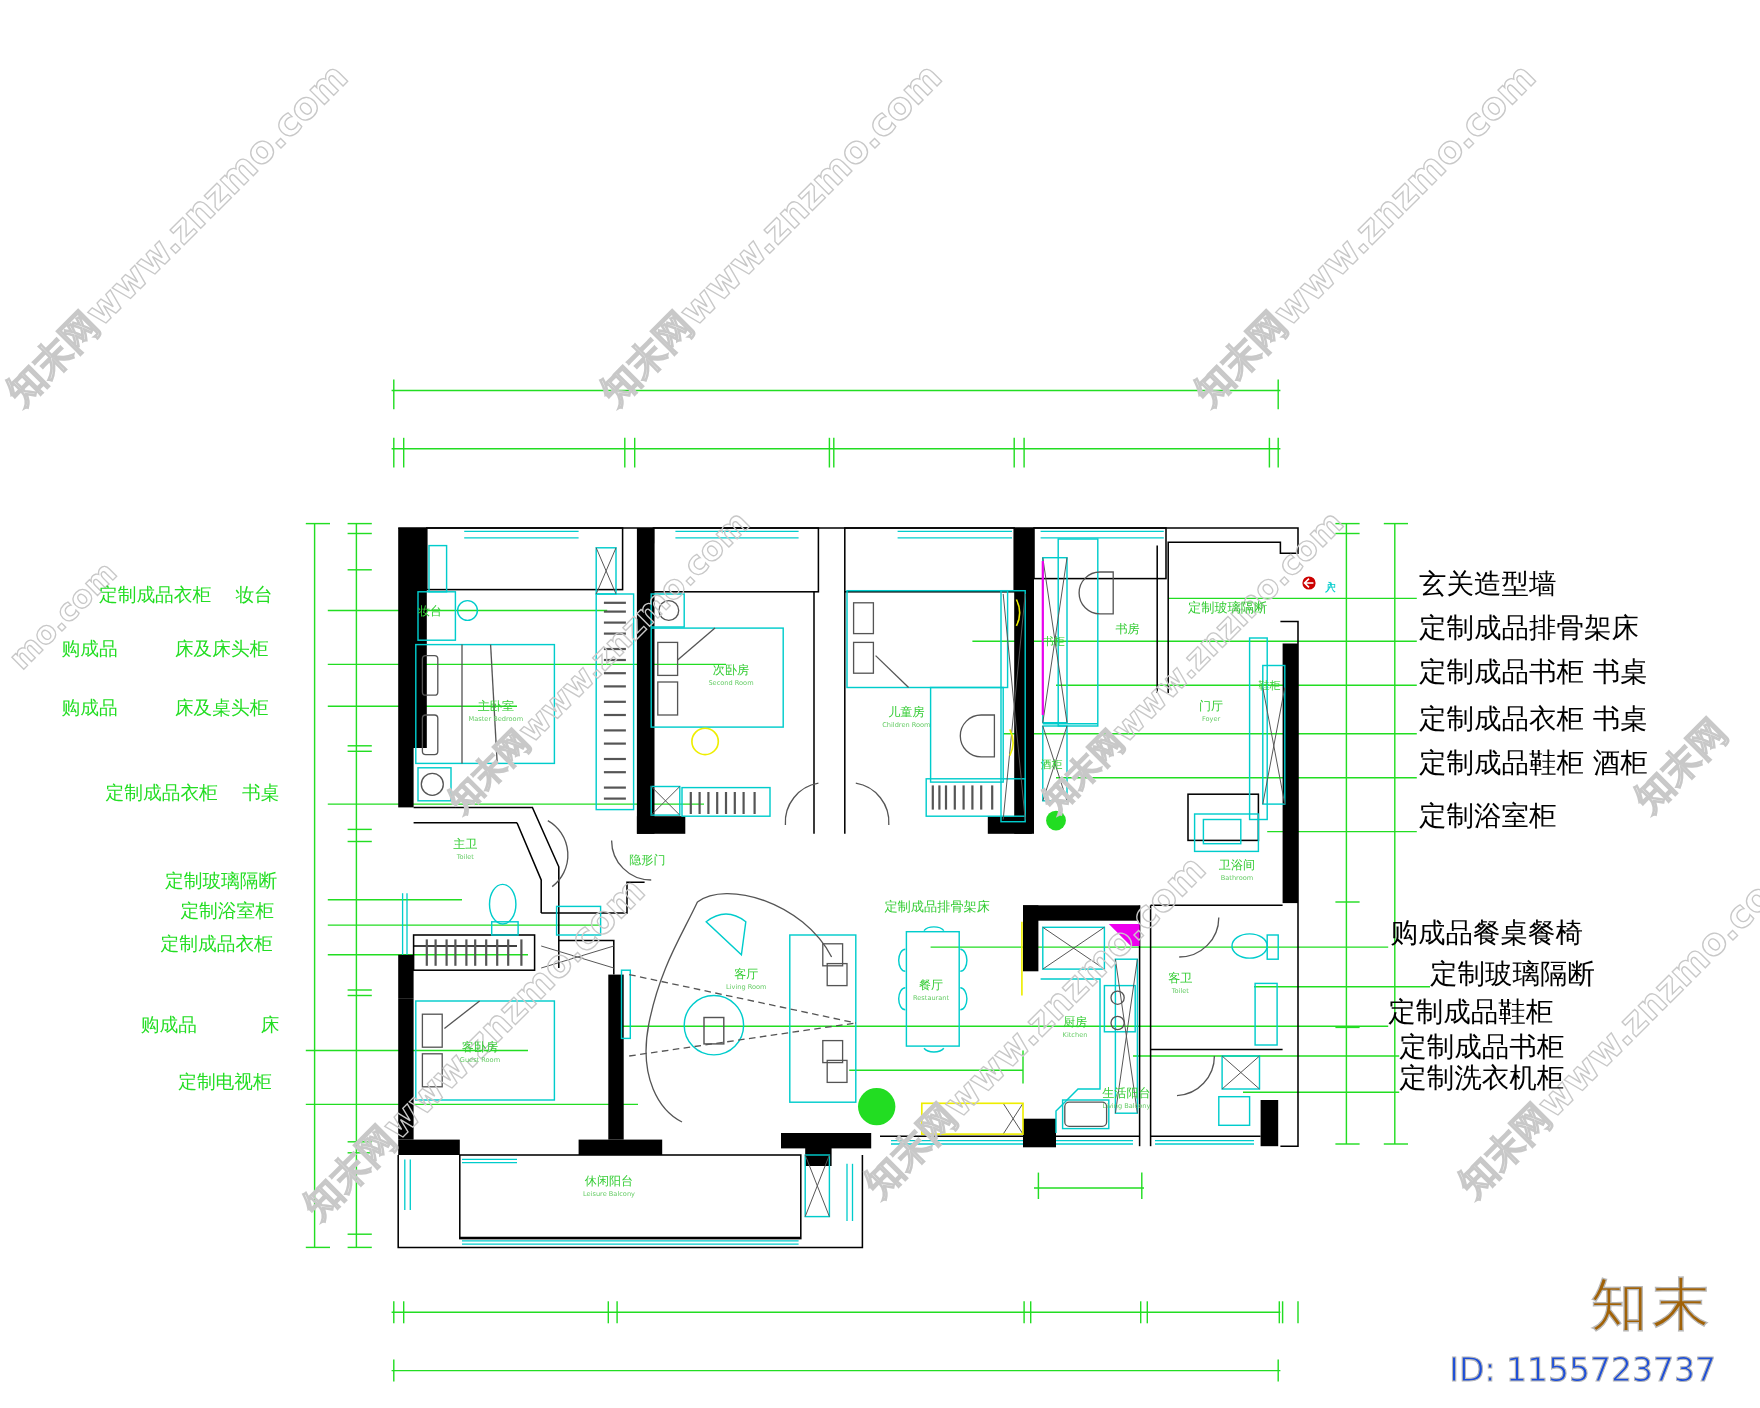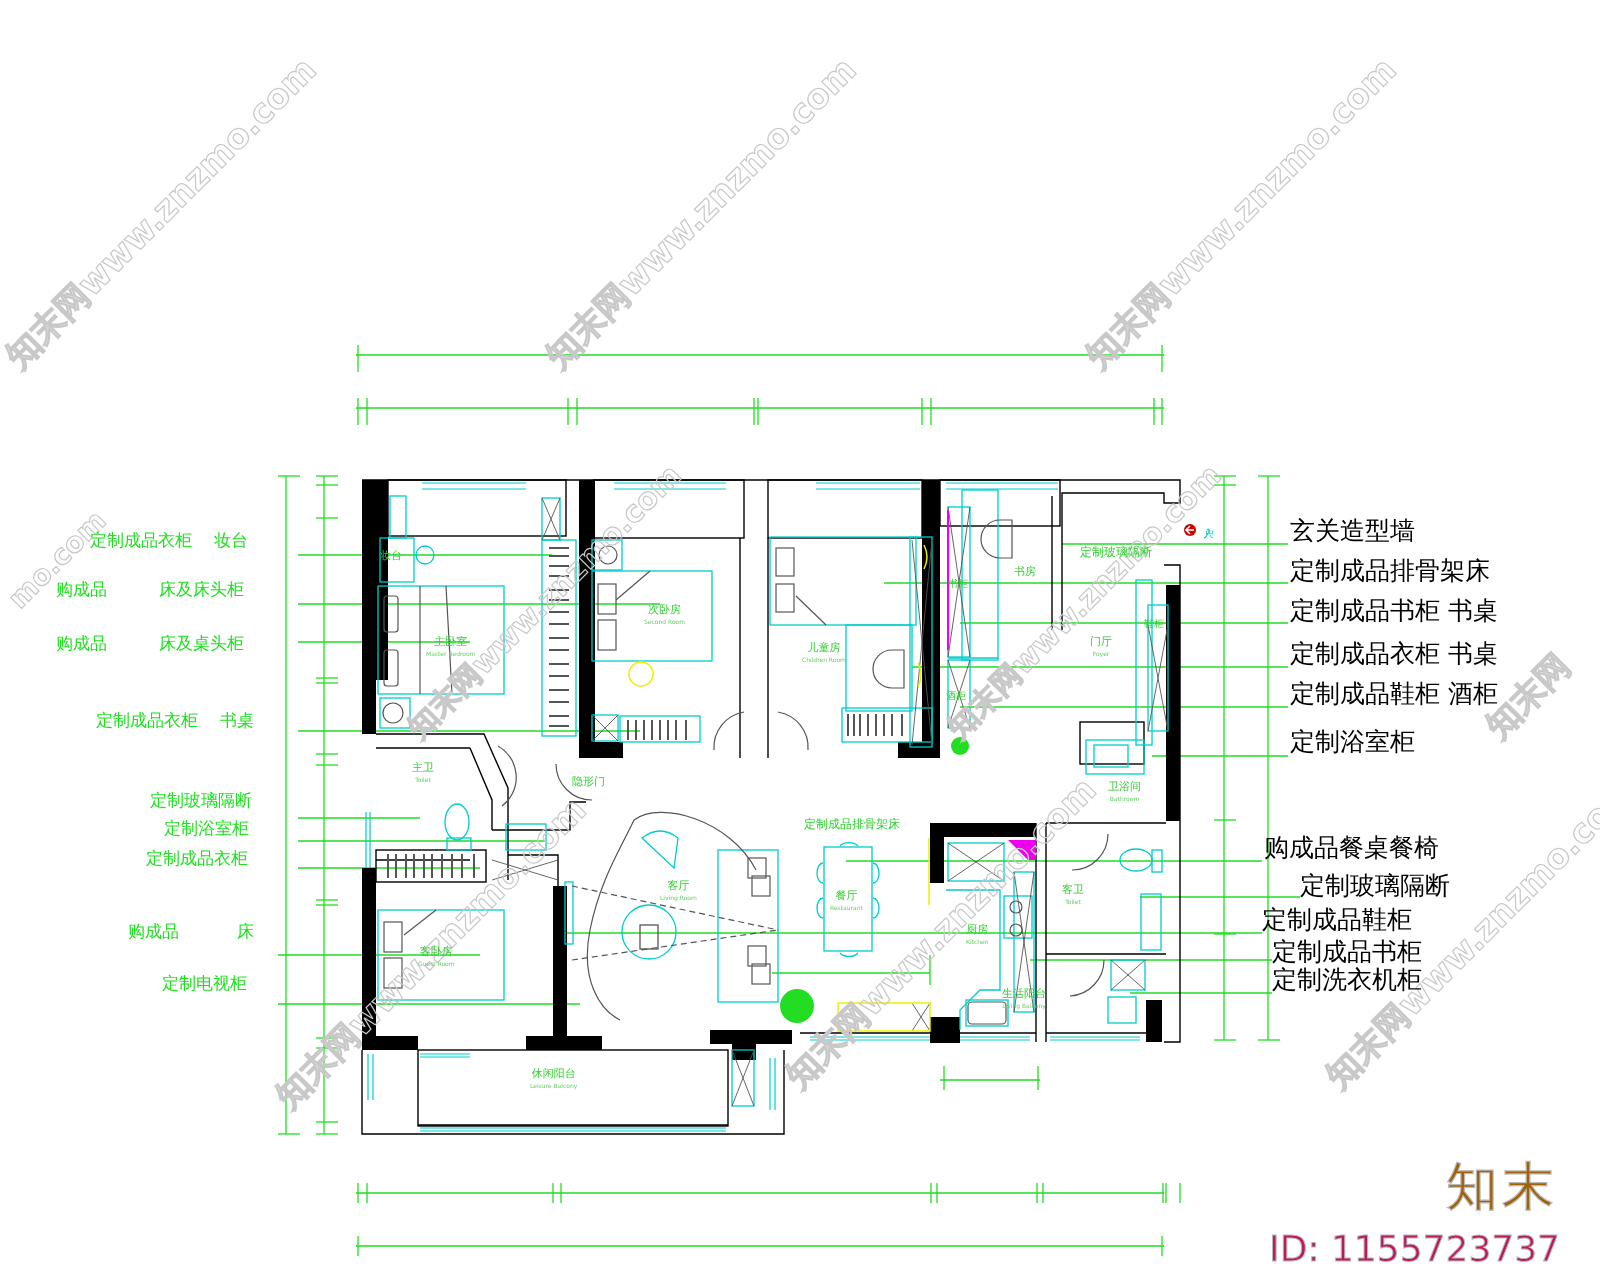--- a/index.html
+++ b/index.html
@@ -10,21 +10,21 @@
          font-size: 17px; line-height: 28px; white-space: nowrap; letter-spacing: 0px; }
   .lbl .gap { display: inline-block; width: 22px; }
   .lbl-r { position: absolute; color: #000000; font-family: "DejaVu Serif", serif;
          font-size: 25px; line-height: 28px; white-space: nowrap; }
   .room { position: absolute; color: #33cc33; font-family: "DejaVu Sans", sans-serif;
           font-size: 11px; line-height: 12px; white-space: nowrap; text-align: center; }
   .room .en { display: block; font-size: 6px; color: #66cc66; }
   .logo { position: absolute; right: 42px; top: 1152px; font-family: "DejaVu Sans", sans-serif;
           font-size: 52px; color: #a16207; -webkit-text-stroke: 1.2px #b8b8b8; letter-spacing: 4px; margin-left: 29px; }
   .logo-id { position: absolute; right: 40px; top: 1228px; font-family: "DejaVu Sans", sans-serif;
-          font-size: 36px; color: #be185d; -webkit-text-stroke: 1px #b8b8b8; }
+          font-size: 30px; color: #1d4ed8; -webkit-text-stroke: 1px #b8b8b8; }
 </style>
 </head>
 <body>
 
 <svg id="plan" viewBox="0 0 1600 1280" xmlns="http://www.w3.org/2000/svg">
 
   <g stroke="#22dd22" stroke-width="1.3" fill="none">
 
     <line x1="356" y1="355" x2="1164" y2="355"></line>
     <line x1="358" y1="345" x2="358" y2="372"></line>

